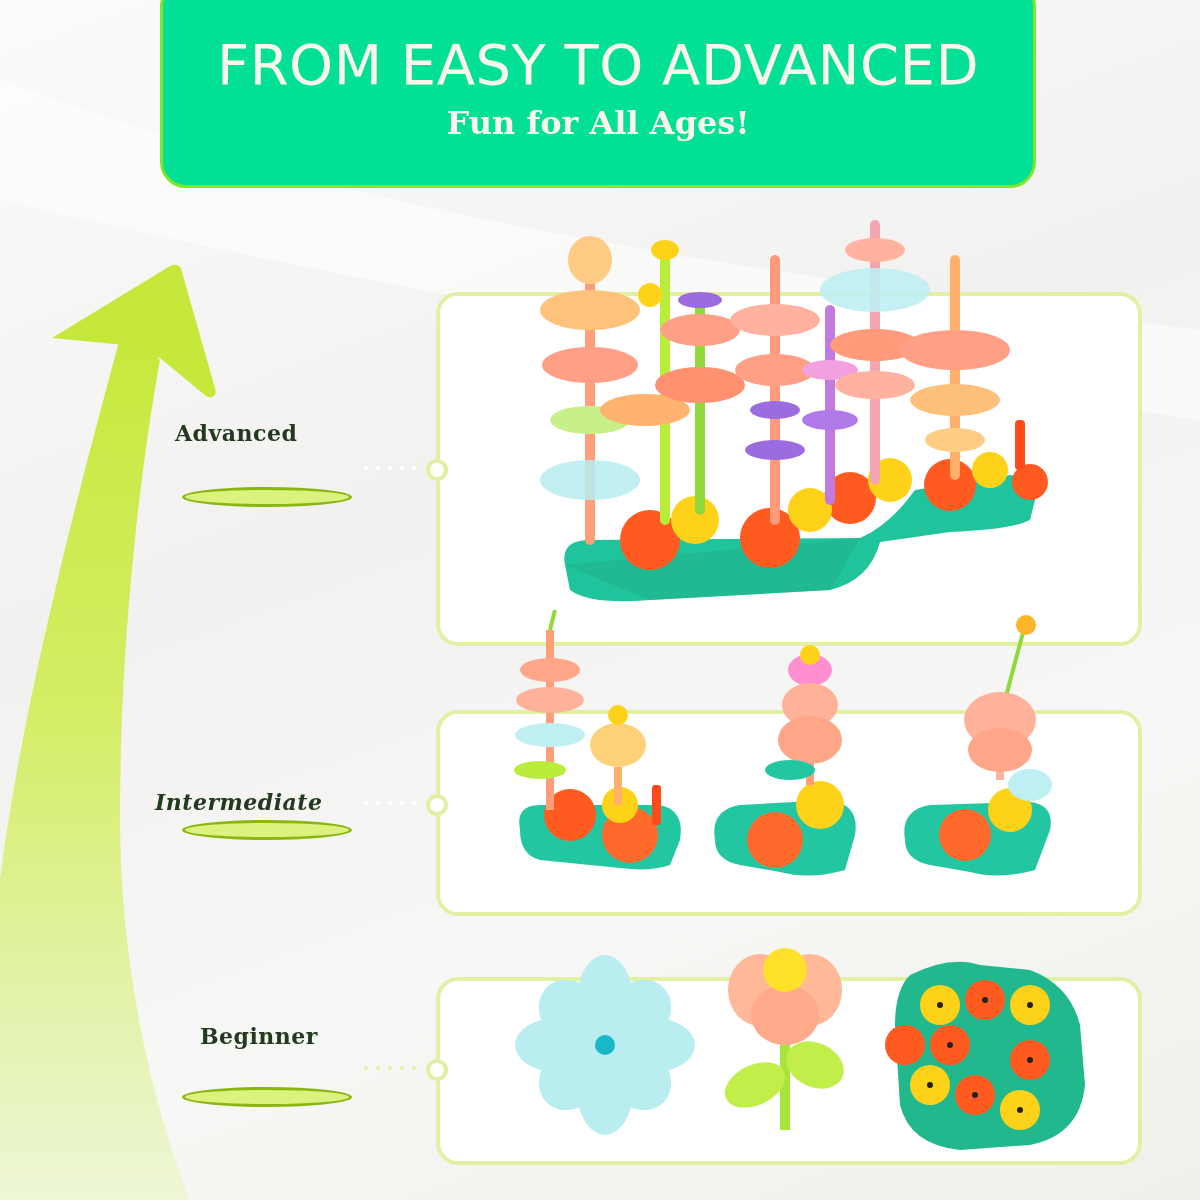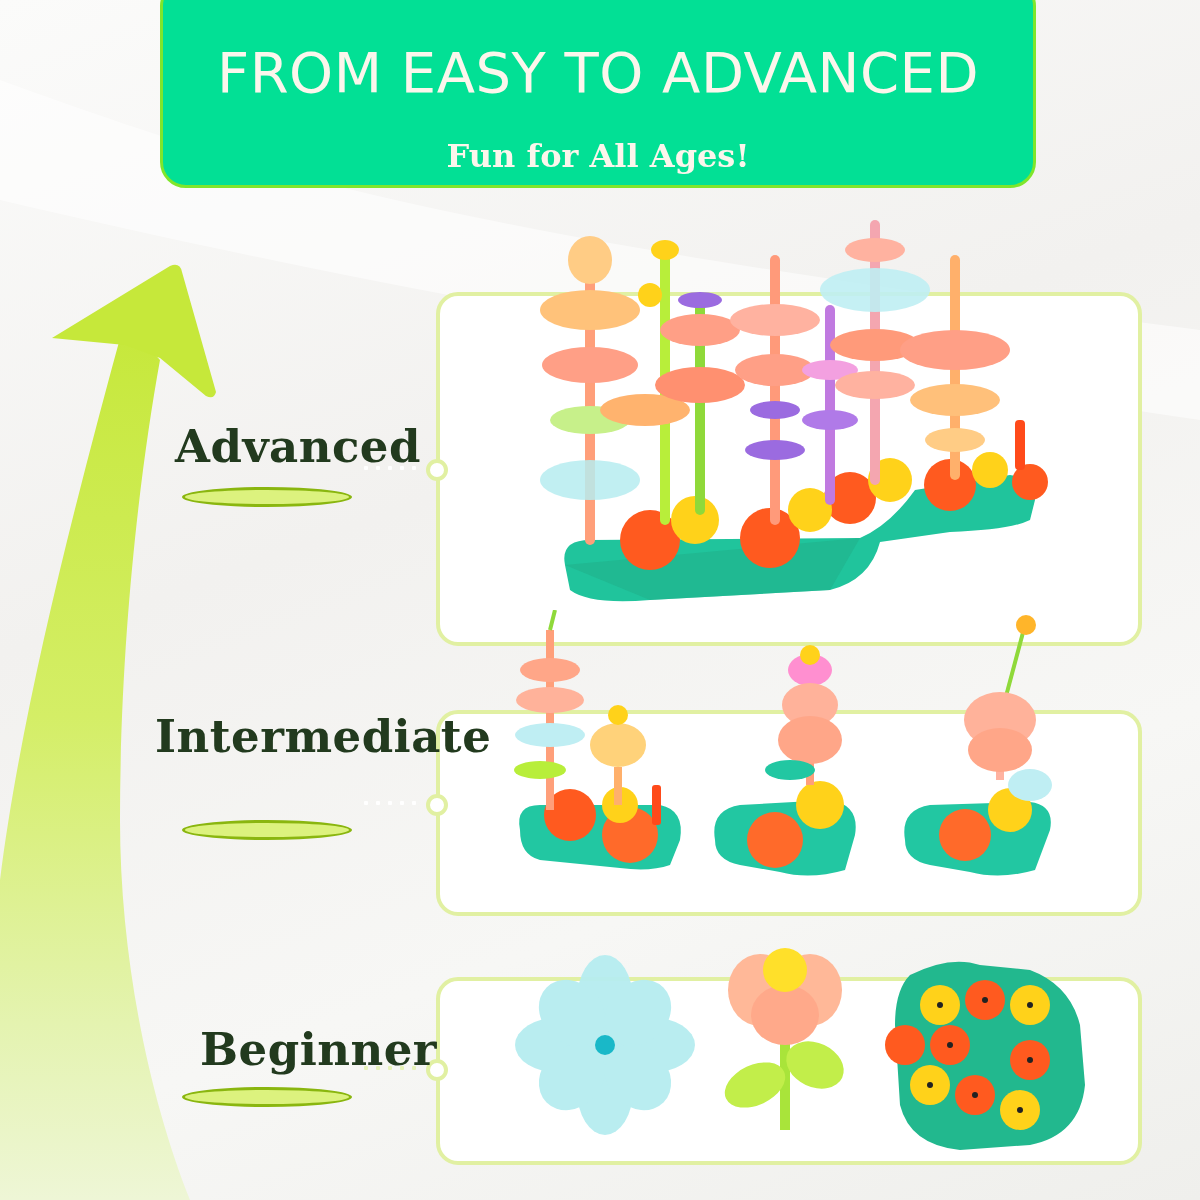--- a/index.html
+++ b/index.html
@@ -10,43 +10,43 @@
   }
   .swoosh { position:absolute; left:0; top:0; width:1200px; height:1200px; }
   .banner {
     position:absolute; left:160px; top:-20px; width:876px; height:208px;
     background:#02e095; border:3px solid #7fe62b; border-radius:26px;
     box-sizing:border-box; text-align:center; color:#fbf6ec;
   }
   .banner-title {
     position:absolute; left:0; right:0; top:52px;
     font-family:"DejaVu Sans", sans-serif; font-size:56px; letter-spacing:0.5px;
-    line-height:60px; font-weight:normal;margin-top:8px;
+    line-height:60px; font-weight:normal;
   }
   .banner-sub {
-    position:absolute; left:0; right:0; top:155px;
+    position:absolute; left:0; right:0; top:122px;
     font-family:"DejaVu Serif", serif; font-weight:bold; font-size:32px; line-height:36px;
   }
   .panel {
     position:absolute; left:436px; width:706px; background:#ffffff;
     border:4px solid #e1f0a2; border-radius:22px; box-sizing:border-box;
   }
   .p-adv { top:292px; height:354px; }
   .p-int { top:710px; height:206px; }
   .p-beg { top:977px; height:188px; }
   .node {
     position:absolute; width:14px; height:14px; border:4px solid #e1f0a2; background:#fff;
     border-radius:50%; box-sizing:content-box;
   }
   .dots { position:absolute; height:4px; width:58px;
     background-image: radial-gradient(circle, #ffffff 2px, transparent 2.5px);
     background-size:12px 4px; }
   .level-label {
     position:absolute; font-family:"DejaVu Serif", serif; font-weight:bold;
-    font-size:45px; color:#223a1e; letter-spacing:0.5px; white-space:nowrap;text-align:right;
+    font-size:22px; color:#223a1e; letter-spacing:0.5px; white-space:nowrap;text-align:right;
   }
   .pill {
     position:absolute; width:170px; height:20px; border-radius:50%;
     background:#dcf27e; border:3px solid #8ab60f; box-sizing:border-box;
   }
   .art { position:absolute; }
 </style>
 </head>
 <body>
 
@@ -79,21 +79,21 @@
 <div class="node" style="left:426px; top:459px;"></div>
 <div class="node" style="left:426px; top:794px;"></div>
 <div class="node" style="left:426px; top:1059px;"></div>
 <div class="dots" style="left:360px; top:466px;"></div>
 <div class="dots" style="left:360px; top:801px;"></div>
 <div class="dots" style="left:360px; top:1066px; background-image: radial-gradient(circle, #e6f2b8 2px, transparent 2.5px);"></div>
 
 <div class="level-label" style="left:175px; top:420px;">Advanced</div>
 <div class="pill" style="left:182px; top:487px;"></div>
 
-<div class="level-label" style="left:155px; top:710px;">Intermediate</div>
+<div class="level-label" style="left:155px; top:789px;font-style:italic;">Intermediate</div>
 <div class="pill" style="left:182px; top:820px;"></div>
 
 <div class="level-label" style="left:200px; top:1023px;">Beginner</div>
 <div class="pill" style="left:182px; top:1087px;"></div>
 
 <svg class="art" style="left:530px; top:220px;" width="520" height="400" viewBox="0 0 520 400">
 
   <path d="M35 345 Q30 320 60 320 L330 318 Q360 305 385 270 L480 255 Q505 258 505 280 L500 300 Q480 310 420 312 L350 322 Q340 360 300 370 L120 380 Q60 385 40 370 Z" fill="#20c49c"></path>
   <path d="M35 345 L120 380 L300 370 L330 318 Z" fill="#1fae88" opacity="0.5"></path>
 

